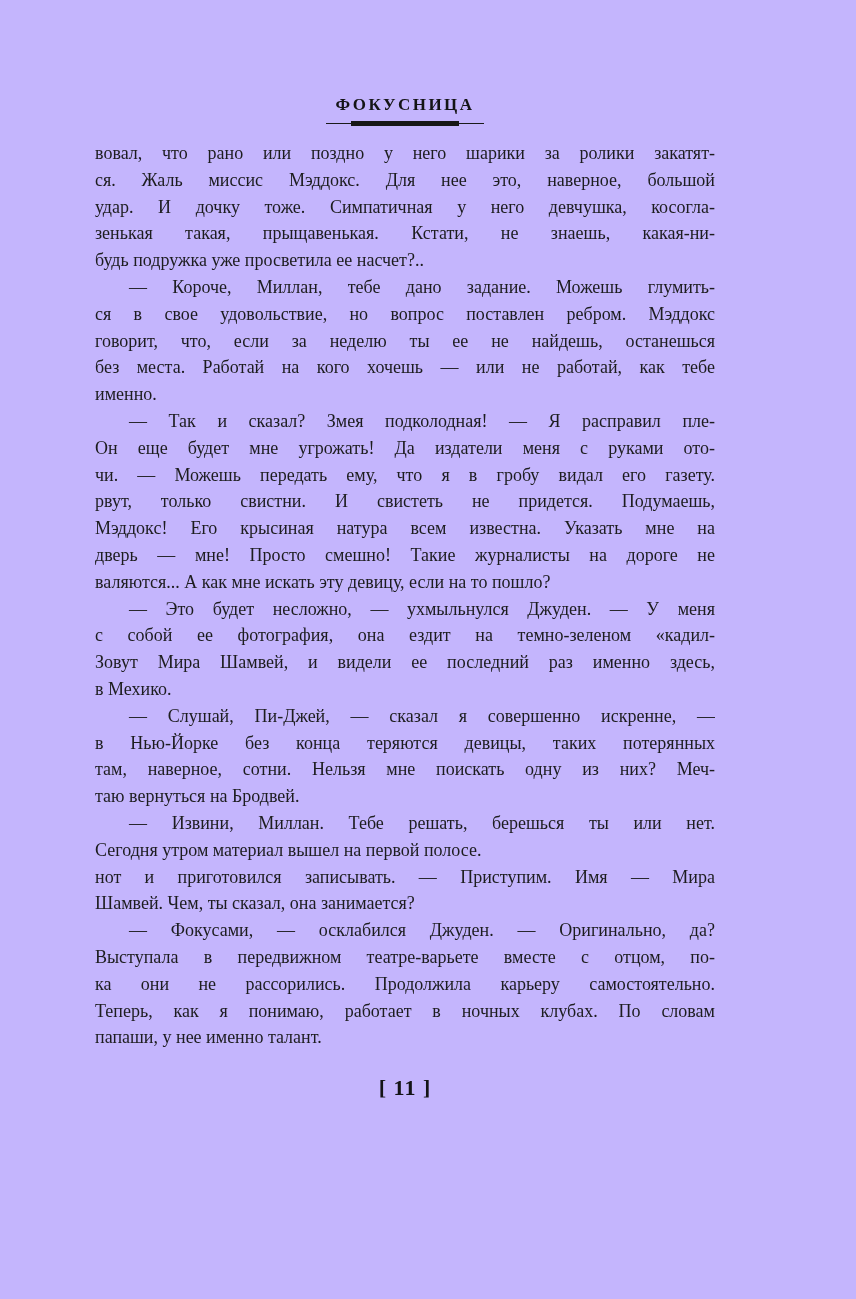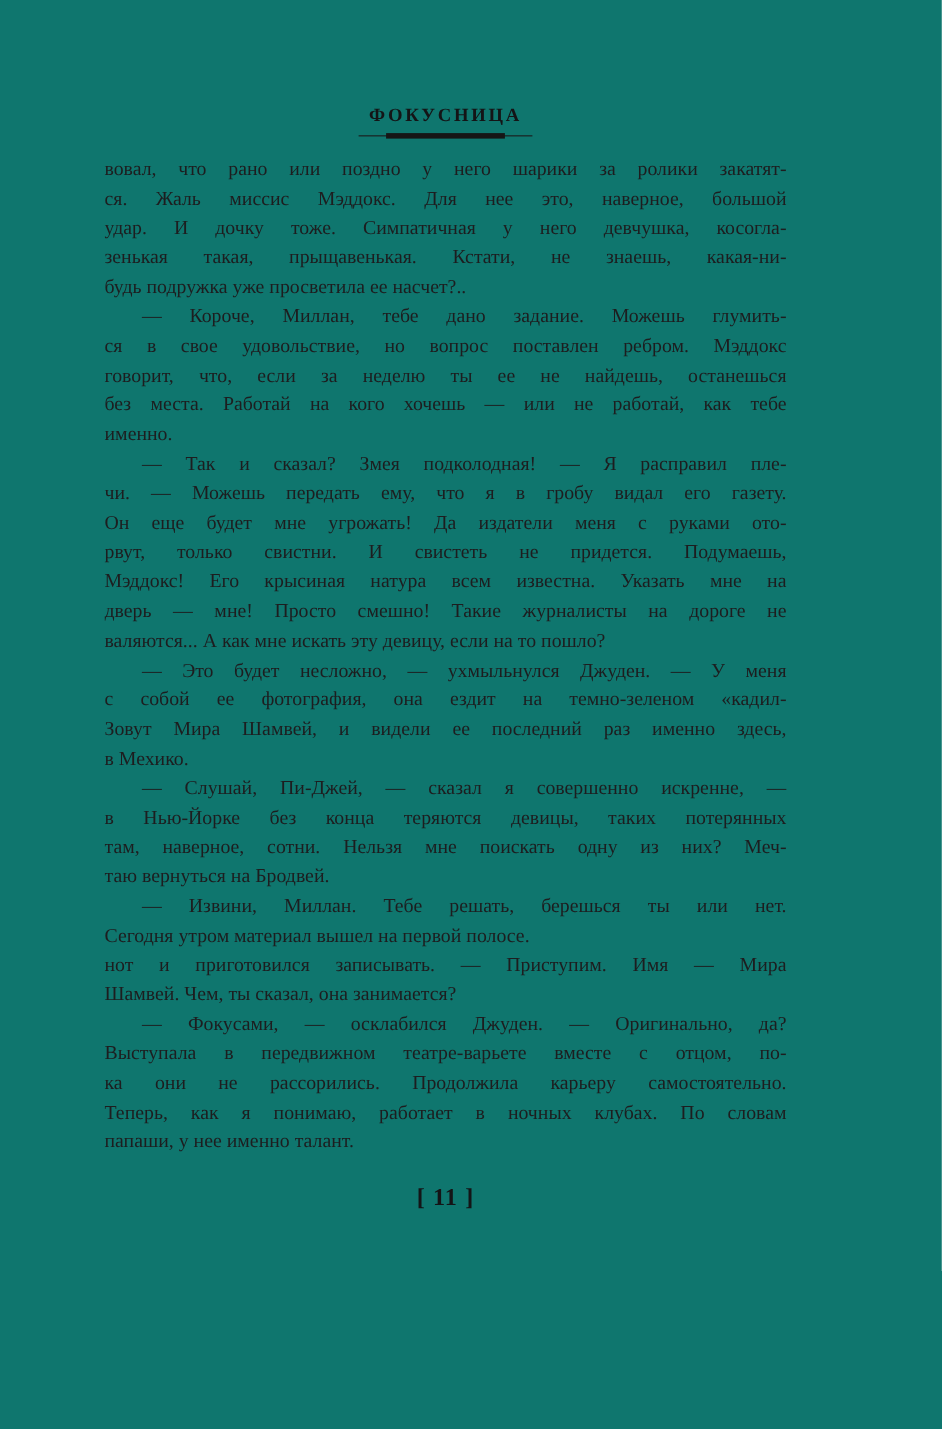--- a/index.html
+++ b/index.html
@@ -2,21 +2,21 @@
 <html><head>
 <meta charset="utf-8">
 <style>
   html, body { margin: 0; padding: 0; }
   body { background: #ffffff; }
 
   .book-page {
     position: relative;
     width: 856px;
     height: 1299px;
-    background: #0f766e;
+    background: #c4b5fd;
     font-family: "Liberation Serif", "DejaVu Serif", serif;
     color: #1d1d1f;
     overflow: hidden;
   }
 
   .content-column {
     position: absolute;
     left: 95px;
     top: 0;
     width: 620px;
@@ -107,22 +107,22 @@
         </div>
         <div class="paragraph">
           <div class="line indent">— Короче, Миллан, тебе дано задание. Можешь глумить-</div>
           <div class="line">ся в свое удовольствие, но вопрос поставлен ребром. Мэддокс</div>
           <div class="line">говорит, что, если за неделю ты ее не найдешь, останешься</div>
           <div class="line">без места. Работай на кого хочешь — или не работай, как тебе</div>
           <div class="line last">именно.</div>
         </div>
         <div class="paragraph">
           <div class="line indent">— Так и сказал? Змея подколодная! — Я расправил пле-</div>
+          <div class="line">Он еще будет мне угрожать! Да издатели меня с руками ото-</div>
           <div class="line">чи. — Можешь передать ему, что я в гробу видал его газету.</div>
-          <div class="line">Он еще будет мне угрожать! Да издатели меня с руками ото-</div>
           <div class="line">рвут, только свистни. И свистеть не придется. Подумаешь,</div>
           <div class="line">Мэддокс! Его крысиная натура всем известна. Указать мне на</div>
           <div class="line">дверь — мне! Просто смешно! Такие журналисты на дороге не</div>
           <div class="line last">валяются... А как мне искать эту девицу, если на то пошло?</div>
         </div>
         <div class="paragraph">
           <div class="line indent">— Это будет несложно, — ухмыльнулся Джуден. — У меня</div>
           <div class="line">с собой ее фотография, она ездит на темно-зеленом «кадил-</div>
           <div class="line">Зовут Мира Шамвей, и видели ее последний раз именно здесь,</div>
           <div class="line last">в Мехико.</div>

